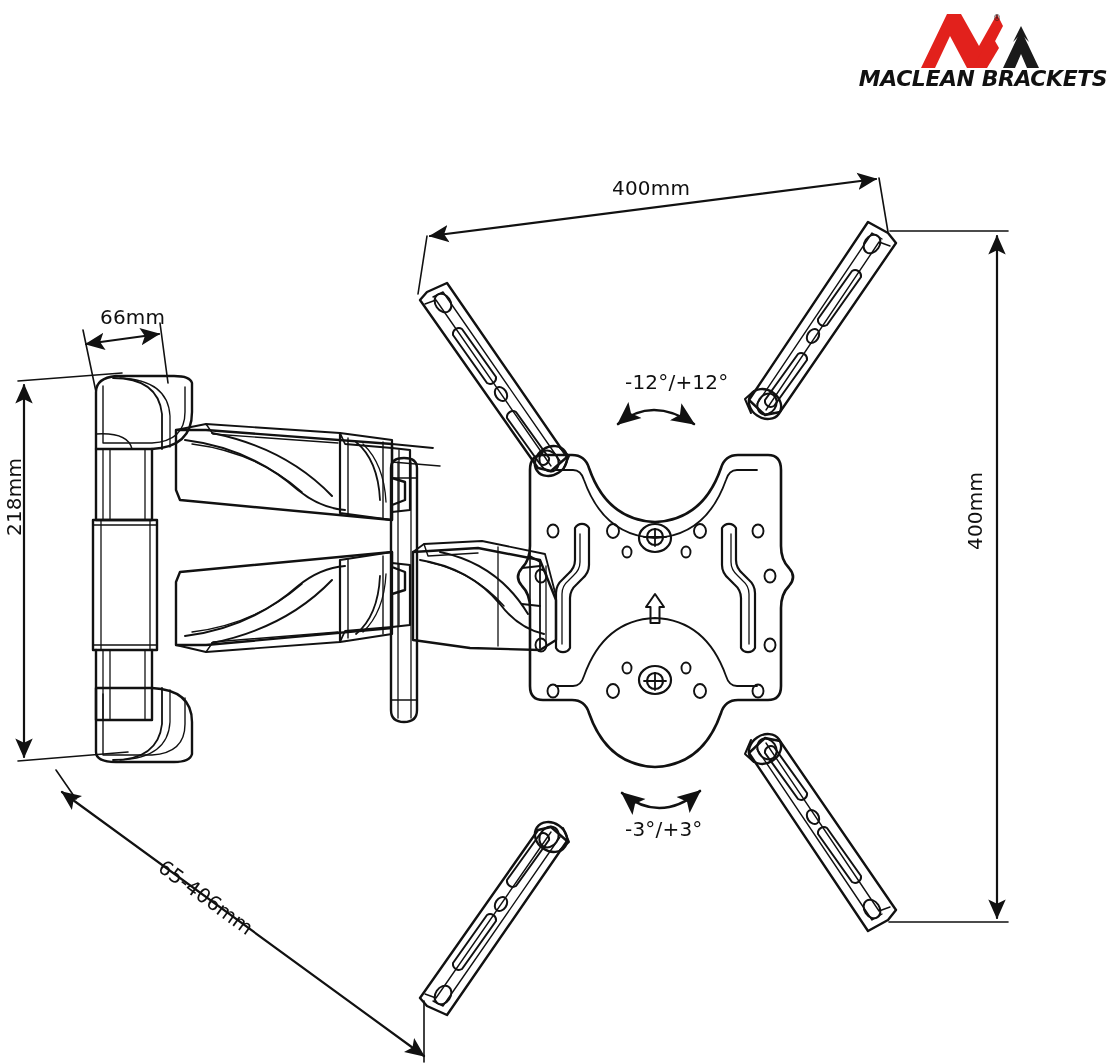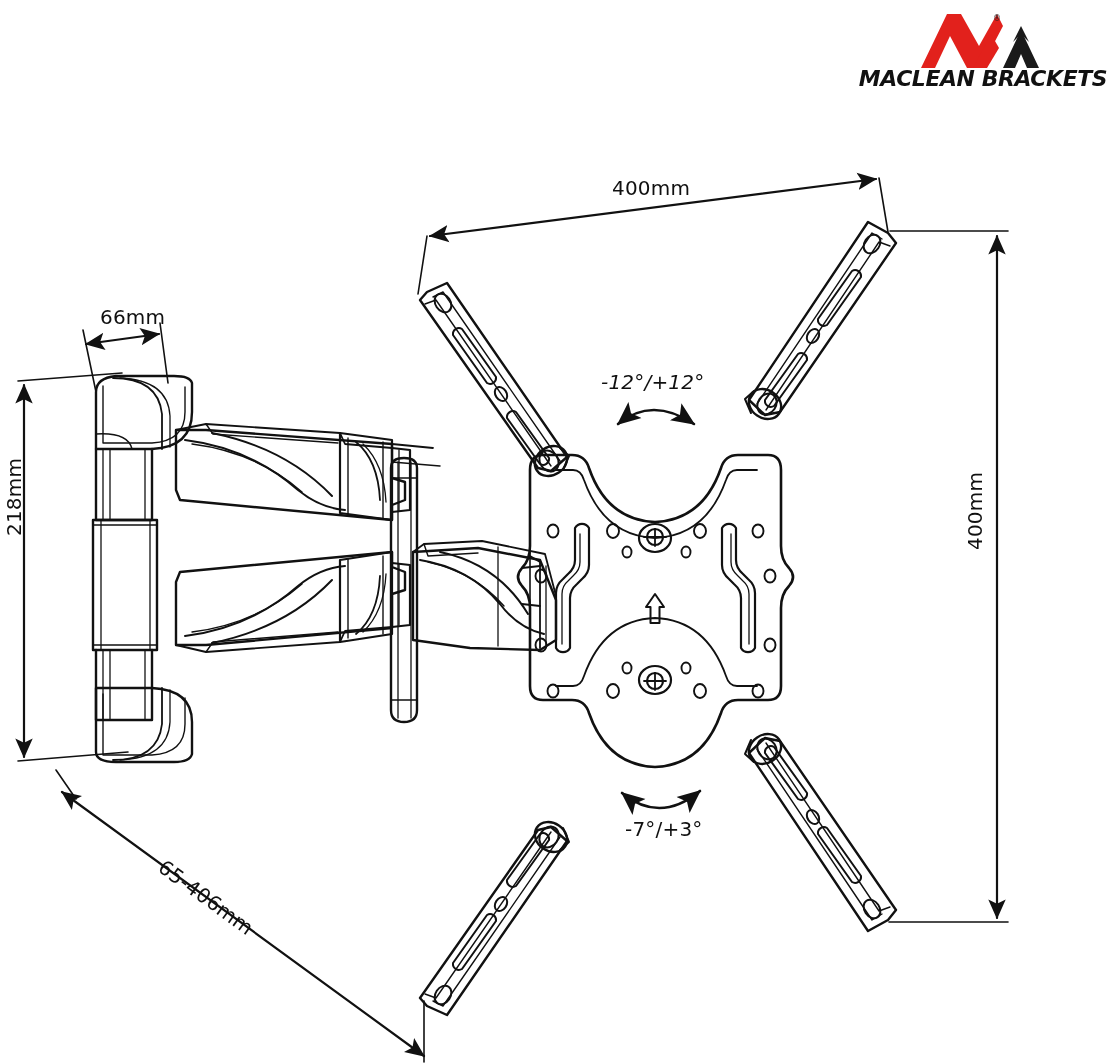--- a/index.html
+++ b/index.html
@@ -74,21 +74,21 @@
     font-size: 20px;
     color: #101010;
     white-space: nowrap;
     letter-spacing: 0.2px;
   }
   #label-400-top   { left: 612px; top: 176px; }
   #label-66        { left: 100px; top: 305px; text-align: center; }
   #label-218       { left: 2px;   top: 536px; transform: rotate(-90deg); transform-origin: left top; }
   #label-400-right { left: 963px; top: 550px; transform: rotate(-90deg); transform-origin: left top; }
   #label-65-406    { left: 168px; top: 855px; transform: rotate(36deg); transform-origin: left top; }
-  #label-tilt-top  { left: 601px; top: 370px; font-style: italic; }
+  #label-tilt-top  { left: 625px; top: 370px; }
   #label-tilt-bot  { left: 625px; top: 817px; }
 </style>
 </head>
 <body>
 
 <div id="page">
 
   <div id="logo-block">
     <svg id="logo-mark" viewBox="0 0 138 58">
 
@@ -407,15 +407,15 @@
   <span class="dim-label" id="label-400-right">400mm</span>
 
   <span class="dim-label" id="label-66">66mm</span>
 
   <span class="dim-label" id="label-218">218mm</span>
 
   <span class="dim-label" id="label-65-406">65-406mm</span>
 
   <span class="dim-label" id="label-tilt-top">-12°/+12°</span>
 
-  <span class="dim-label" id="label-tilt-bot">-7°/+3°</span>
+  <span class="dim-label" id="label-tilt-bot">-3°/+3°</span>
 
 </div>
 
 </body></html>

